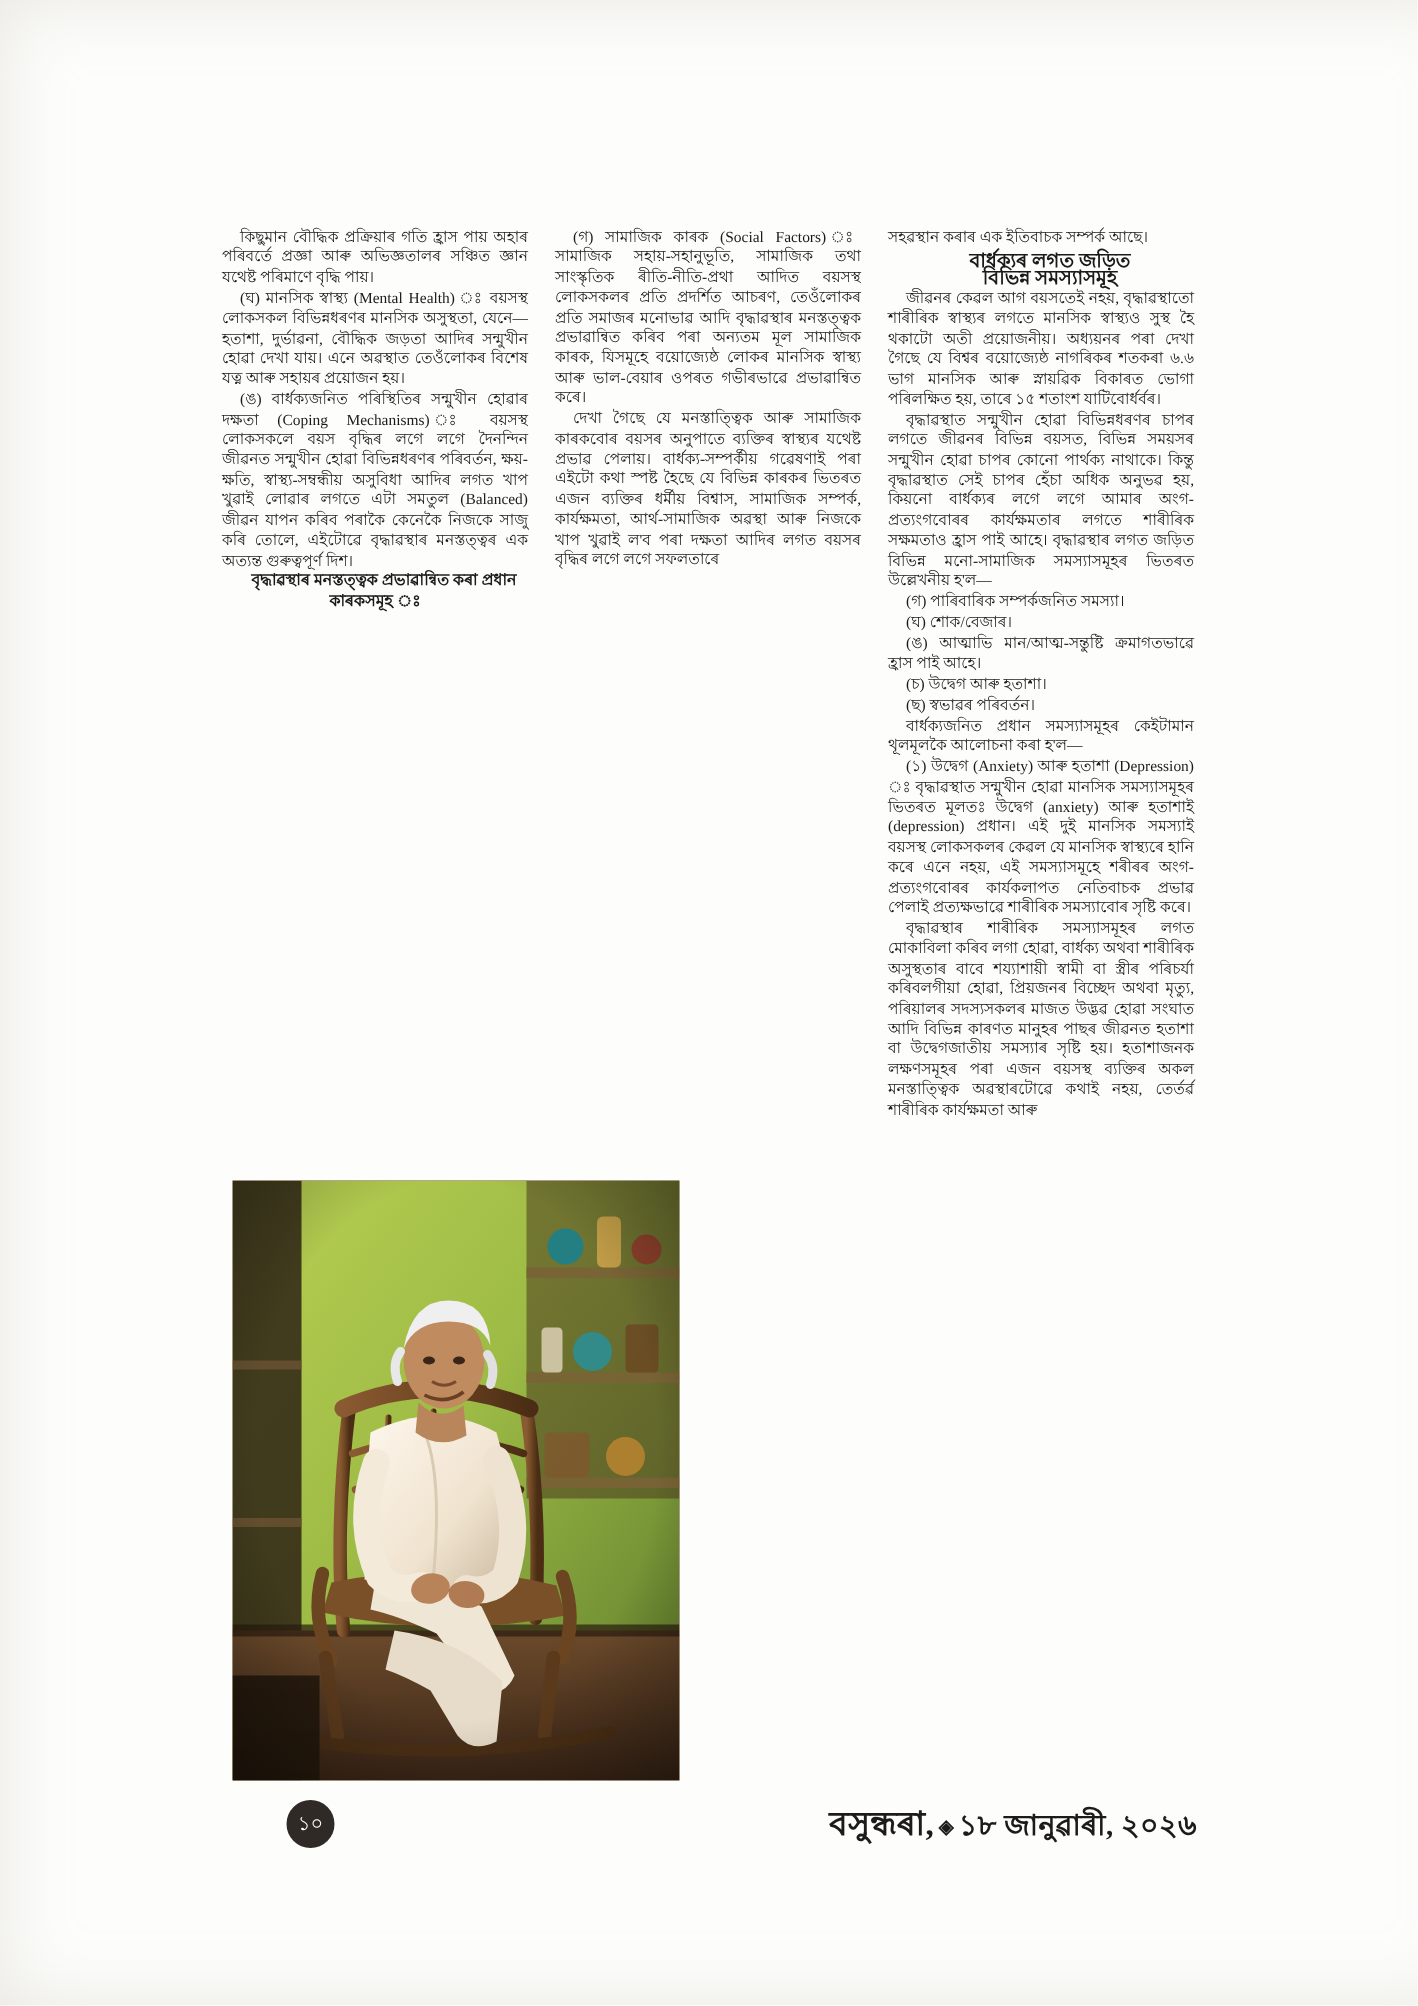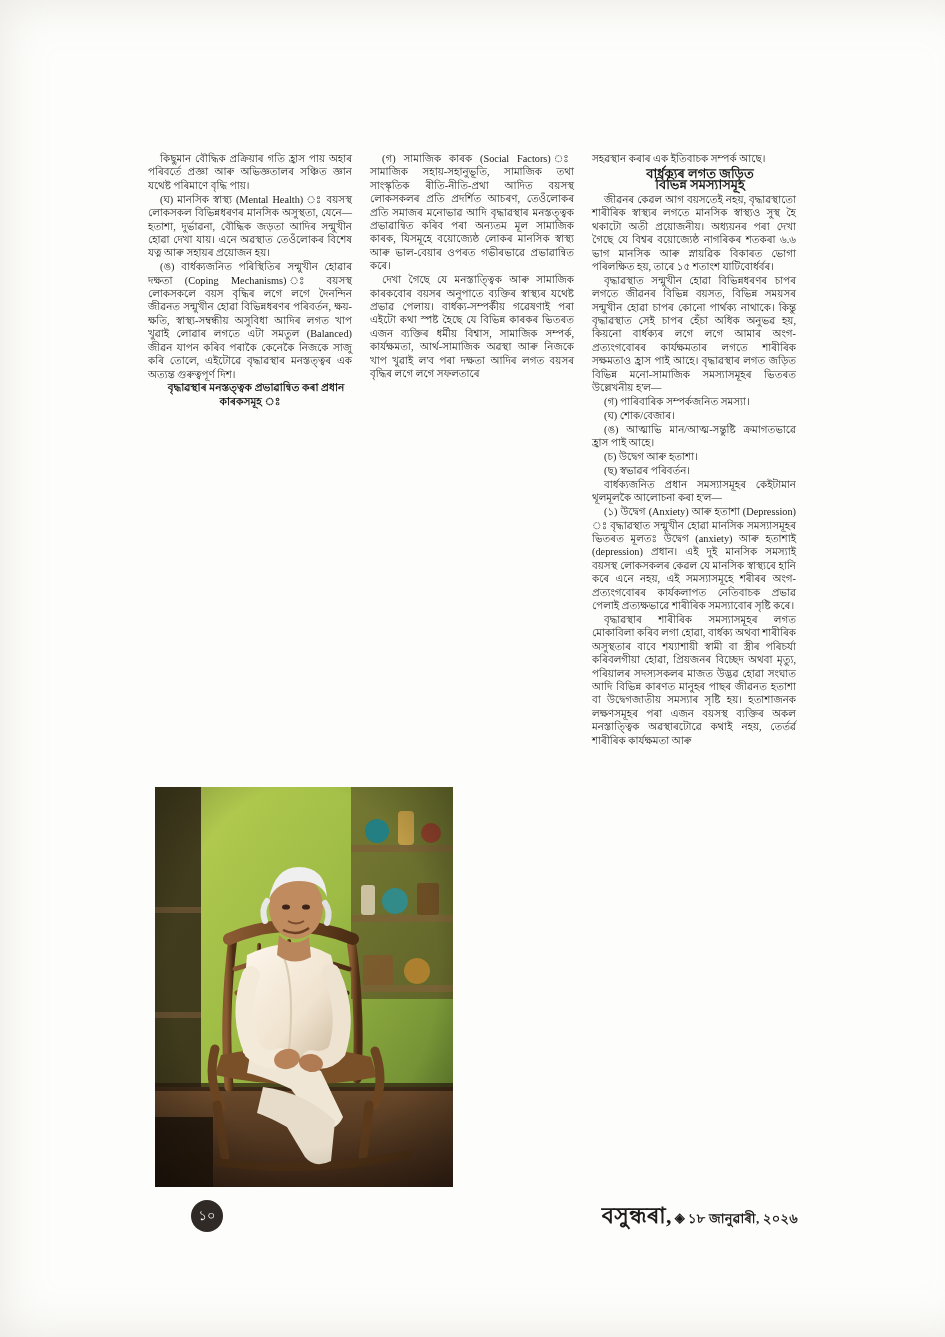--- a/index.html
+++ b/index.html
@@ -108,21 +108,21 @@
     position: absolute;
     right: 0;
     top: 2px;
     font-size: 22px;
     font-weight: bold;
     letter-spacing: 0.3px;
     color: #1d1b19;
     white-space: nowrap;
   }
   .masthead .dateline {
-    font-size: 13px;
+    font-size: 19px;
     font-weight: bold;
   }
   .masthead .diamond {
     font-size: 13px;
     vertical-align: middle;
     padding: 0 3px;
   }
 </style>
 </head>
 <body>

